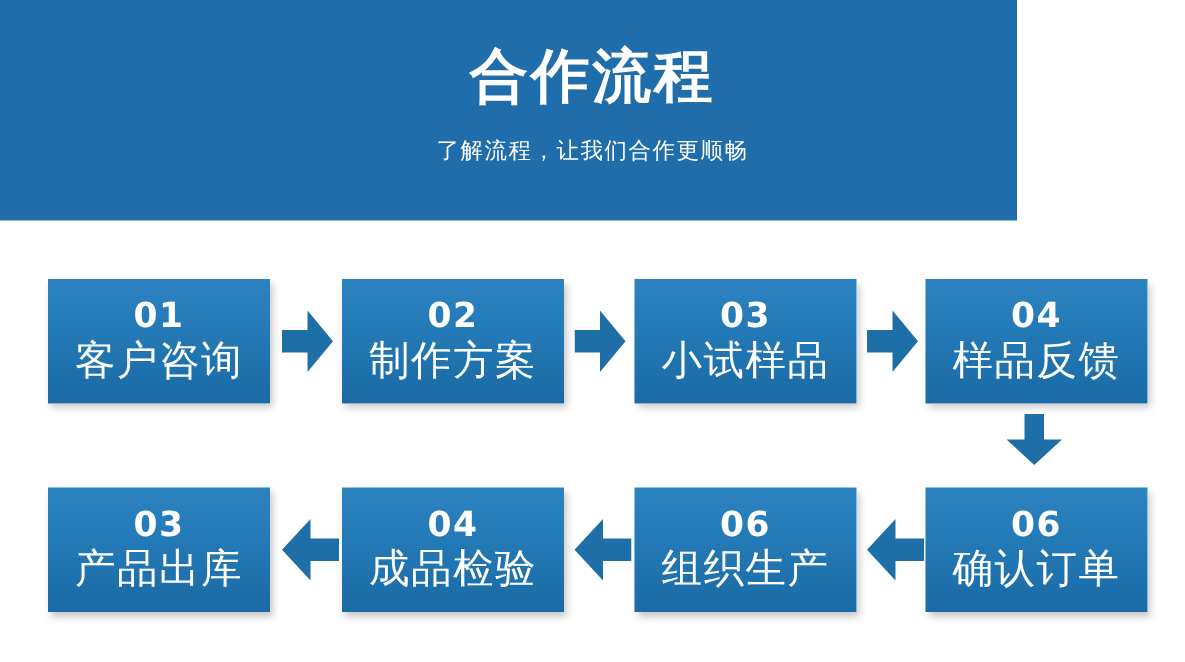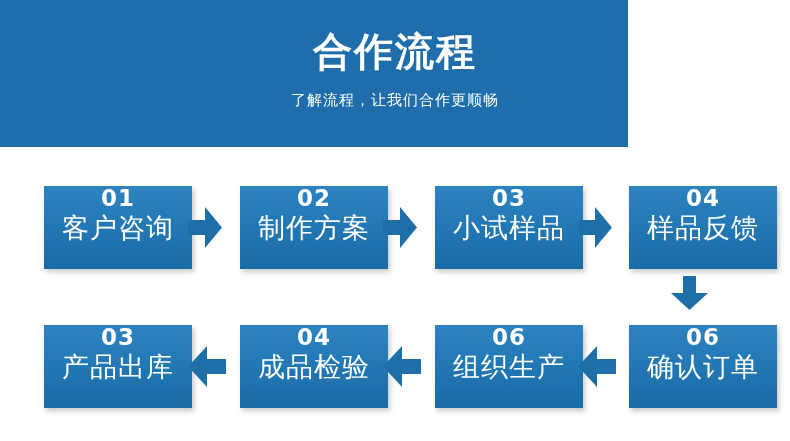--- a/index.html
+++ b/index.html
@@ -20,21 +20,21 @@
     width: 790px;
     height: 441px;
     background: #ffffff;
   }
 
   
   .banner {
     position: absolute;
     left: 0;
     top: 0;
-    width: 628px;
+    width: 678px;
     height: 147px;
     background: #1f6eab;
     box-sizing: border-box;
   }
   .banner-title {
     position: absolute;
     left: 0;
     top: 29px;
     width: 790px;
     text-align: center;
@@ -61,22 +61,22 @@
   .flow-box {
     position: absolute;
     width: 148px;
     height: 83px;
     background: linear-gradient(180deg, #2d83c0 0%, #2379b5 45%, #1a6aa5 100%);
     box-shadow: 2px 3px 5px rgba(0,0,0,0.22);
     box-sizing: border-box;
     display: flex;
     flex-direction: column;
     align-items: center;
+    justify-content: center;
     color: #ffffff;
-    margin-left: 12px;
   }
   .flow-num {
     font-size: 23px;
     font-weight: bold;
     line-height: 25px;
     letter-spacing: 1px;
   }
   .flow-label {
     font-size: 27px;
     font-weight: normal;

